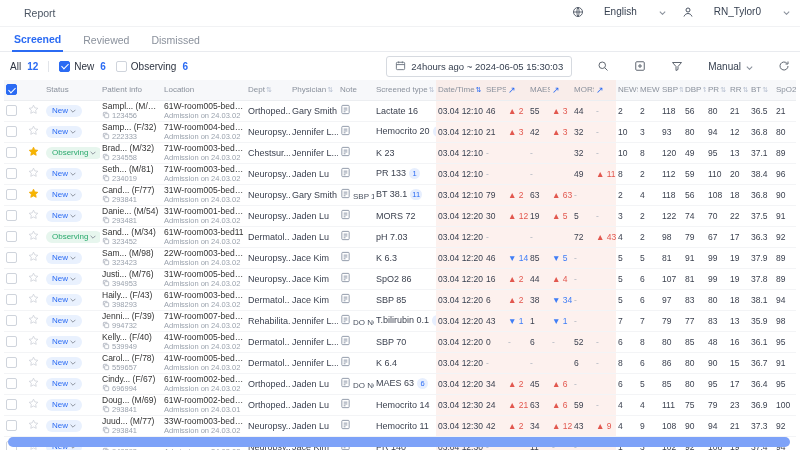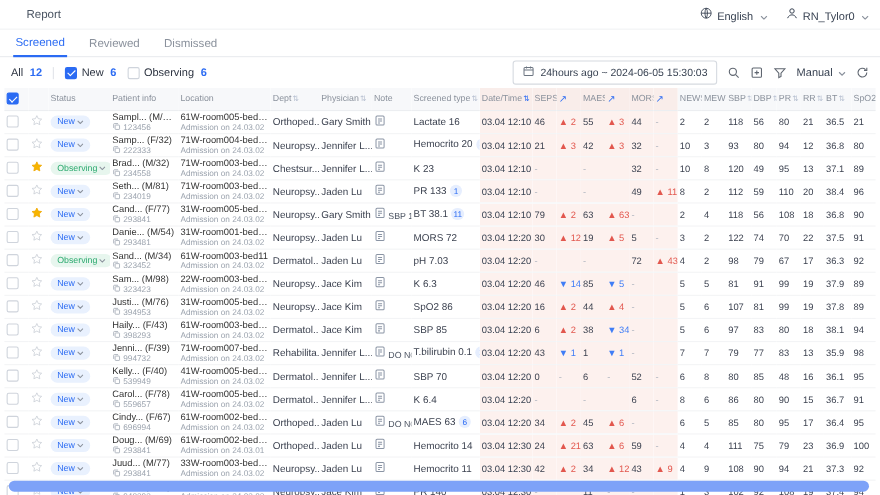--- a/index.html
+++ b/index.html
@@ -4,32 +4,32 @@
 <style>
   *{margin:0;padding:0;box-sizing:border-box}
   html,body{width:800px;height:450px;overflow:hidden}
   body{font-family:"Liberation Sans",sans-serif;background:#fff;position:relative;color:#333}
 
   
   .topbar{height:27px;display:flex;align-items:center;padding:0 10px;border-bottom:1px solid #f1f2f4}
   .tab-pill{background:#24272e;color:#fff;font-size:10.5px;font-weight:bold;padding:4px 11px;border-radius:4px;cursor:pointer}
   .tab-plain{color:#4b5563;font-size:10.5px;font-weight:normal;margin-left:14px;cursor:pointer}
   .topbar-right{margin-left:auto;display:flex;gap:16px;align-items:center;font-size:10px;color:#374151}
-  .tb-item{display:flex;align-items:flex-end;gap:4px;cursor:pointer}
+  .tb-item{display:flex;align-items:flex-start;gap:20px;cursor:pointer}
   .ci{margin-left:2px;color:#8a919c}
 
   
   .subtabs{height:25px;display:flex;align-items:flex-end;gap:18px;padding:0 12px;border-bottom:1px solid #e9ebef}
   .subtab{font-size:10.5px;color:#8a919c;padding:0 2px 5px;cursor:pointer}
-  .subtab.active{color:#2b6bf3;font-weight:normal;border-bottom:2px solid #2b6bf3;margin-bottom:-1px}
+  .subtab.active{color:#2b6bf3;font-weight:bold;border-bottom:2px solid #2b6bf3;margin-bottom:-1px}
 
   
   .filterbar{height:28px;display:flex;align-items:center;padding:0 10px;font-size:10px;color:#2c3340}
   .fb-left{display:flex;align-items:flex-start;gap:10px}
-  .fb-right{margin-left:auto;display:flex;align-items:center;gap:9px}
+  .fb-right{margin-left:auto;display:flex;align-items:center;gap:25px}
   .cnt{color:#2b6bf3;font-weight:bold;margin-left:2px}
   .vdiv{width:1px;height:11px;background:#e1e4e9}
   .cb{display:inline-block;width:11px;height:11px;border:1px solid #cfd4dc;border-radius:2px;background:#fff;vertical-align:middle;position:relative;flex:0 0 auto}
   .cb.checked{background:#2b6bf3;border-color:#2b6bf3}
   .cb.checked::after{content:"";position:absolute;left:3.2px;top:0.8px;width:3px;height:6px;border:solid #fff;border-width:0 1.5px 1.5px 0;transform:rotate(45deg)}
   .chklabel{display:flex;align-items:center;gap:4px;cursor:pointer}
   .dl{display:flex;align-items:center;gap:4px;border:1px solid #d6dae0;background:#fff;border-radius:3px;padding:3px 8px;font-size:10px;color:#3c4250;font-family:inherit;cursor:pointer}
   .datebox{display:flex;align-items:center;gap:5px;border:1px solid #d6dae0;border-radius:3px;padding:3px 8px;font-size:9.5px;color:#374151;cursor:pointer;white-space:nowrap}
   .ic{display:inline-flex;align-items:center;cursor:pointer}
   .manual{display:flex;align-items:center;gap:3px;font-size:10px;color:#374151;cursor:pointer}

